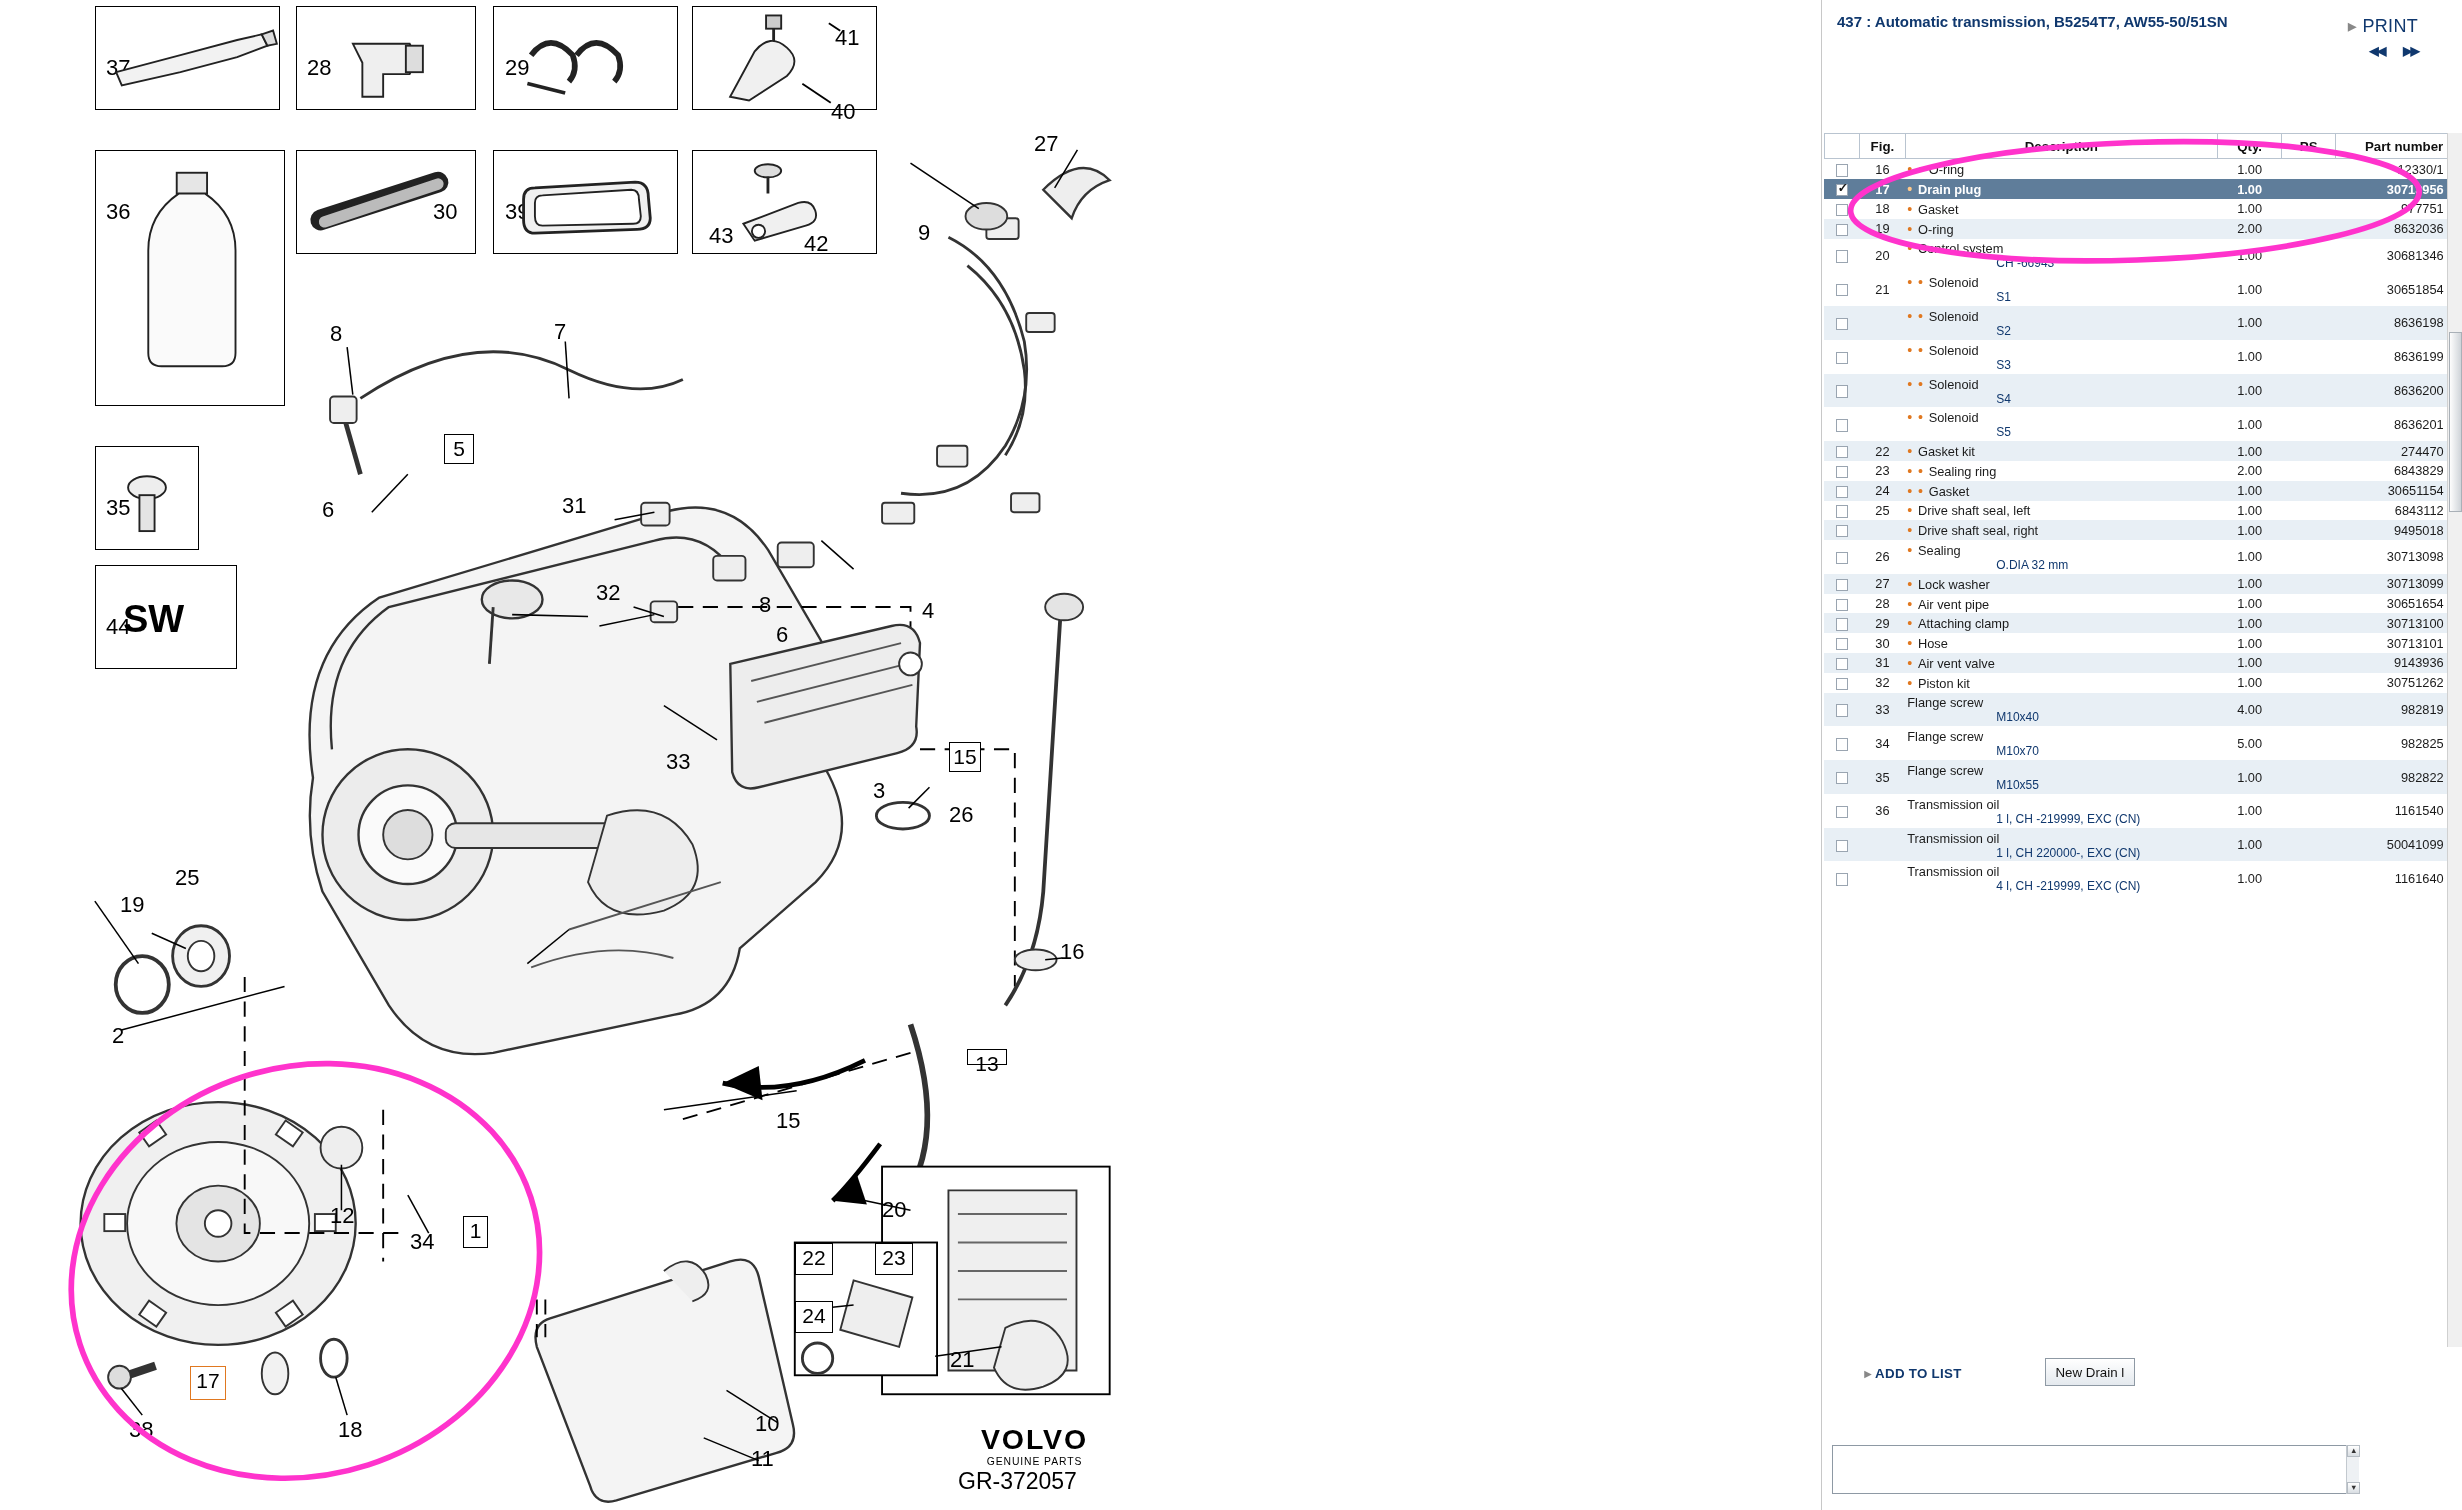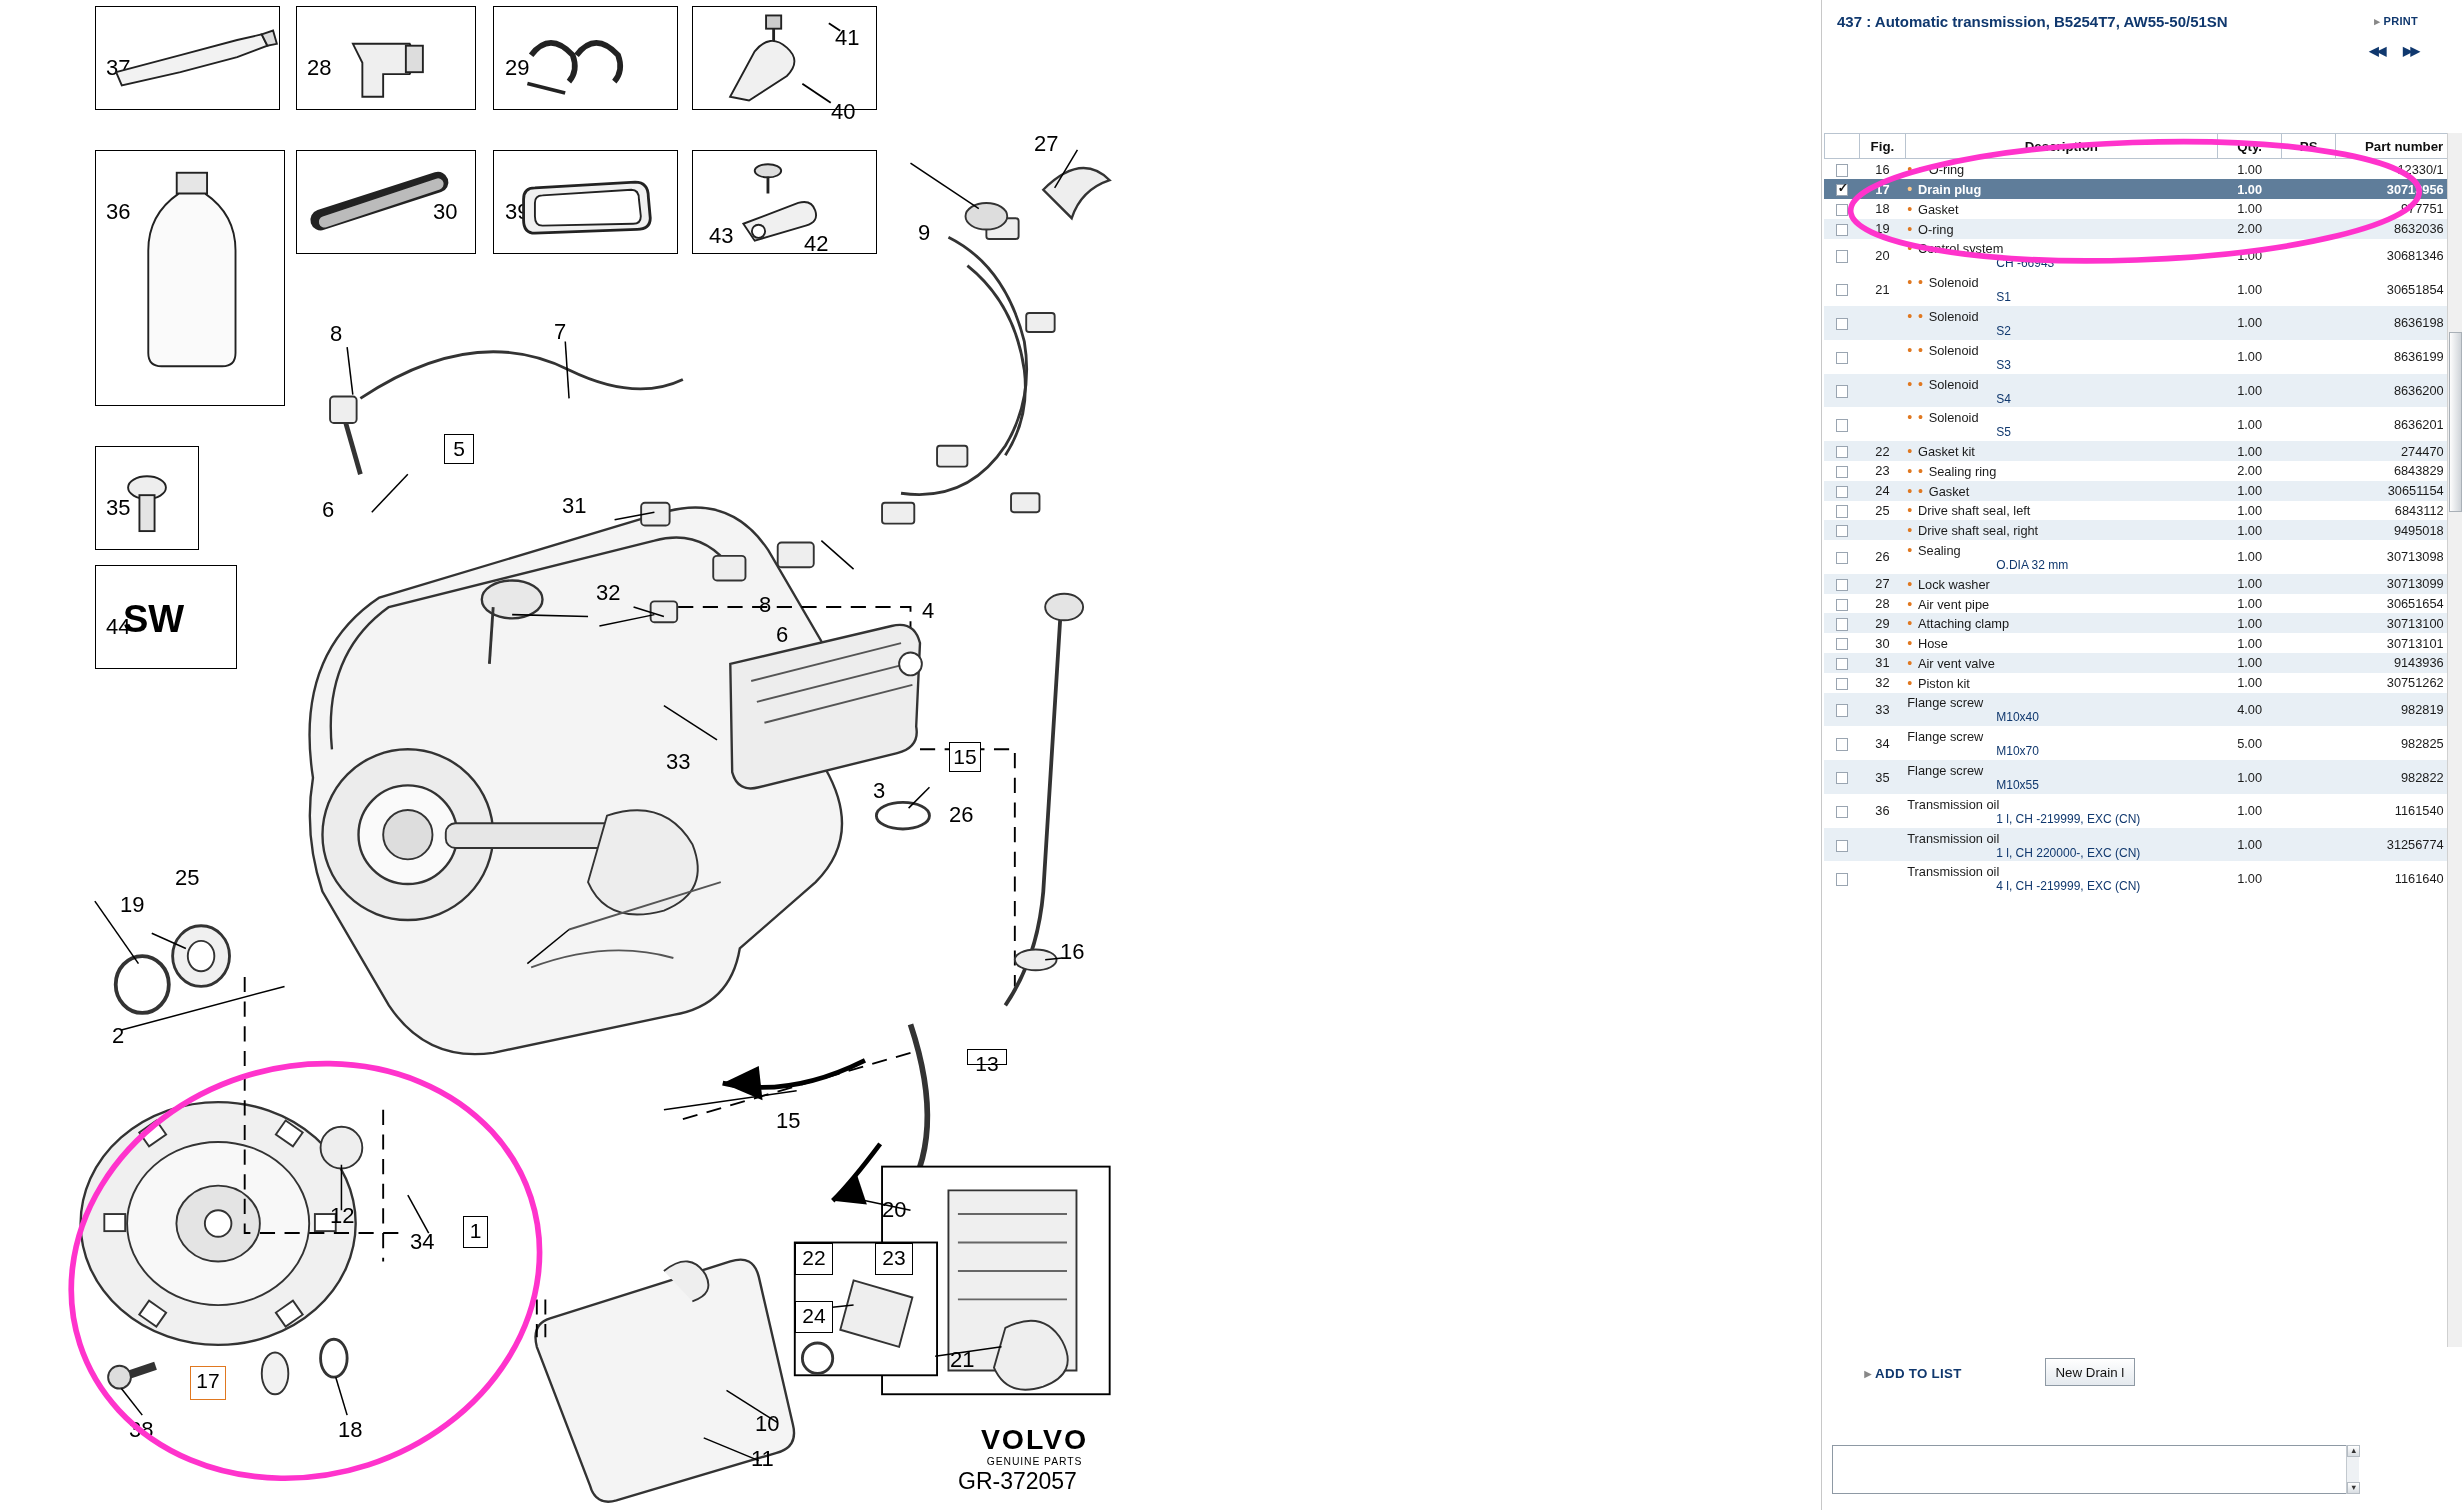--- a/index.html
+++ b/index.html
@@ -42,22 +42,22 @@
   .brandmark .bn { font-size: 28.5px; font-weight: bold; letter-spacing: 1.9px; }
   .brandmark .bs { font-size: 10.4px; letter-spacing: 0.9px; }
   .drawing-id { position:absolute; font-size: 23px; }
   
   .cat-header { padding: 13.3px 15px 3.8px 15px; position: relative; }
   .cat-title {
     font-size: 15px; font-weight: bold; color: #10386e; width: 408px;
     line-height: 1.25;
   }
   .print-btn {
-    position:absolute; right: 44px; top: 15px; font-size: 11px;
-    font-weight: bold; color:#10386e; letter-spacing: 0.3px;
+    position:absolute; right: 44px; top: 15px; font-size: 18px;
+    font-weight: normal; color:#10386e; letter-spacing: 0.3px;
   }
   .print-btn .arrow { color:#888; }
   .nav-arrows {
     position:absolute; right: 44px; top: 44px; font-size: 12.3px; color:#10386e;
   }
   .nav-arrows span { margin-left: 15px; letter-spacing:-1.9px; font-weight:bold; }
   table.parts {
     width: 626px; border-collapse: collapse; margin-left: 1.9px;
     font-size: 12.8px; color:#1b1b1b; table-layout: fixed;
   }
@@ -636,21 +636,21 @@
               <td class="col-qty">1.00</td>
               <td class="col-ps"></td>
               <td class="col-pn">1161540</td>
             </tr>
             <tr class="alt">
               <td class="col-chk"><span class="chk"></span></td>
               <td class="col-fig"></td>
               <td class="col-desc"><span class="bullet"></span><span class="desc-main">Transmission oil</span><span class="subnote">1 l, CH 220000-, EXC (CN)</span></td>
               <td class="col-qty">1.00</td>
               <td class="col-ps"></td>
-              <td class="col-pn">31256774</td>
+              <td class="col-pn">50041099</td>
             </tr>
             <tr>
               <td class="col-chk"><span class="chk"></span></td>
               <td class="col-fig"></td>
               <td class="col-desc"><span class="bullet"></span><span class="desc-main">Transmission oil</span><span class="subnote">4 l, CH -219999, EXC (CN)</span></td>
               <td class="col-qty">1.00</td>
               <td class="col-ps"></td>
               <td class="col-pn">1161640</td>
             </tr>
           </tbody>

